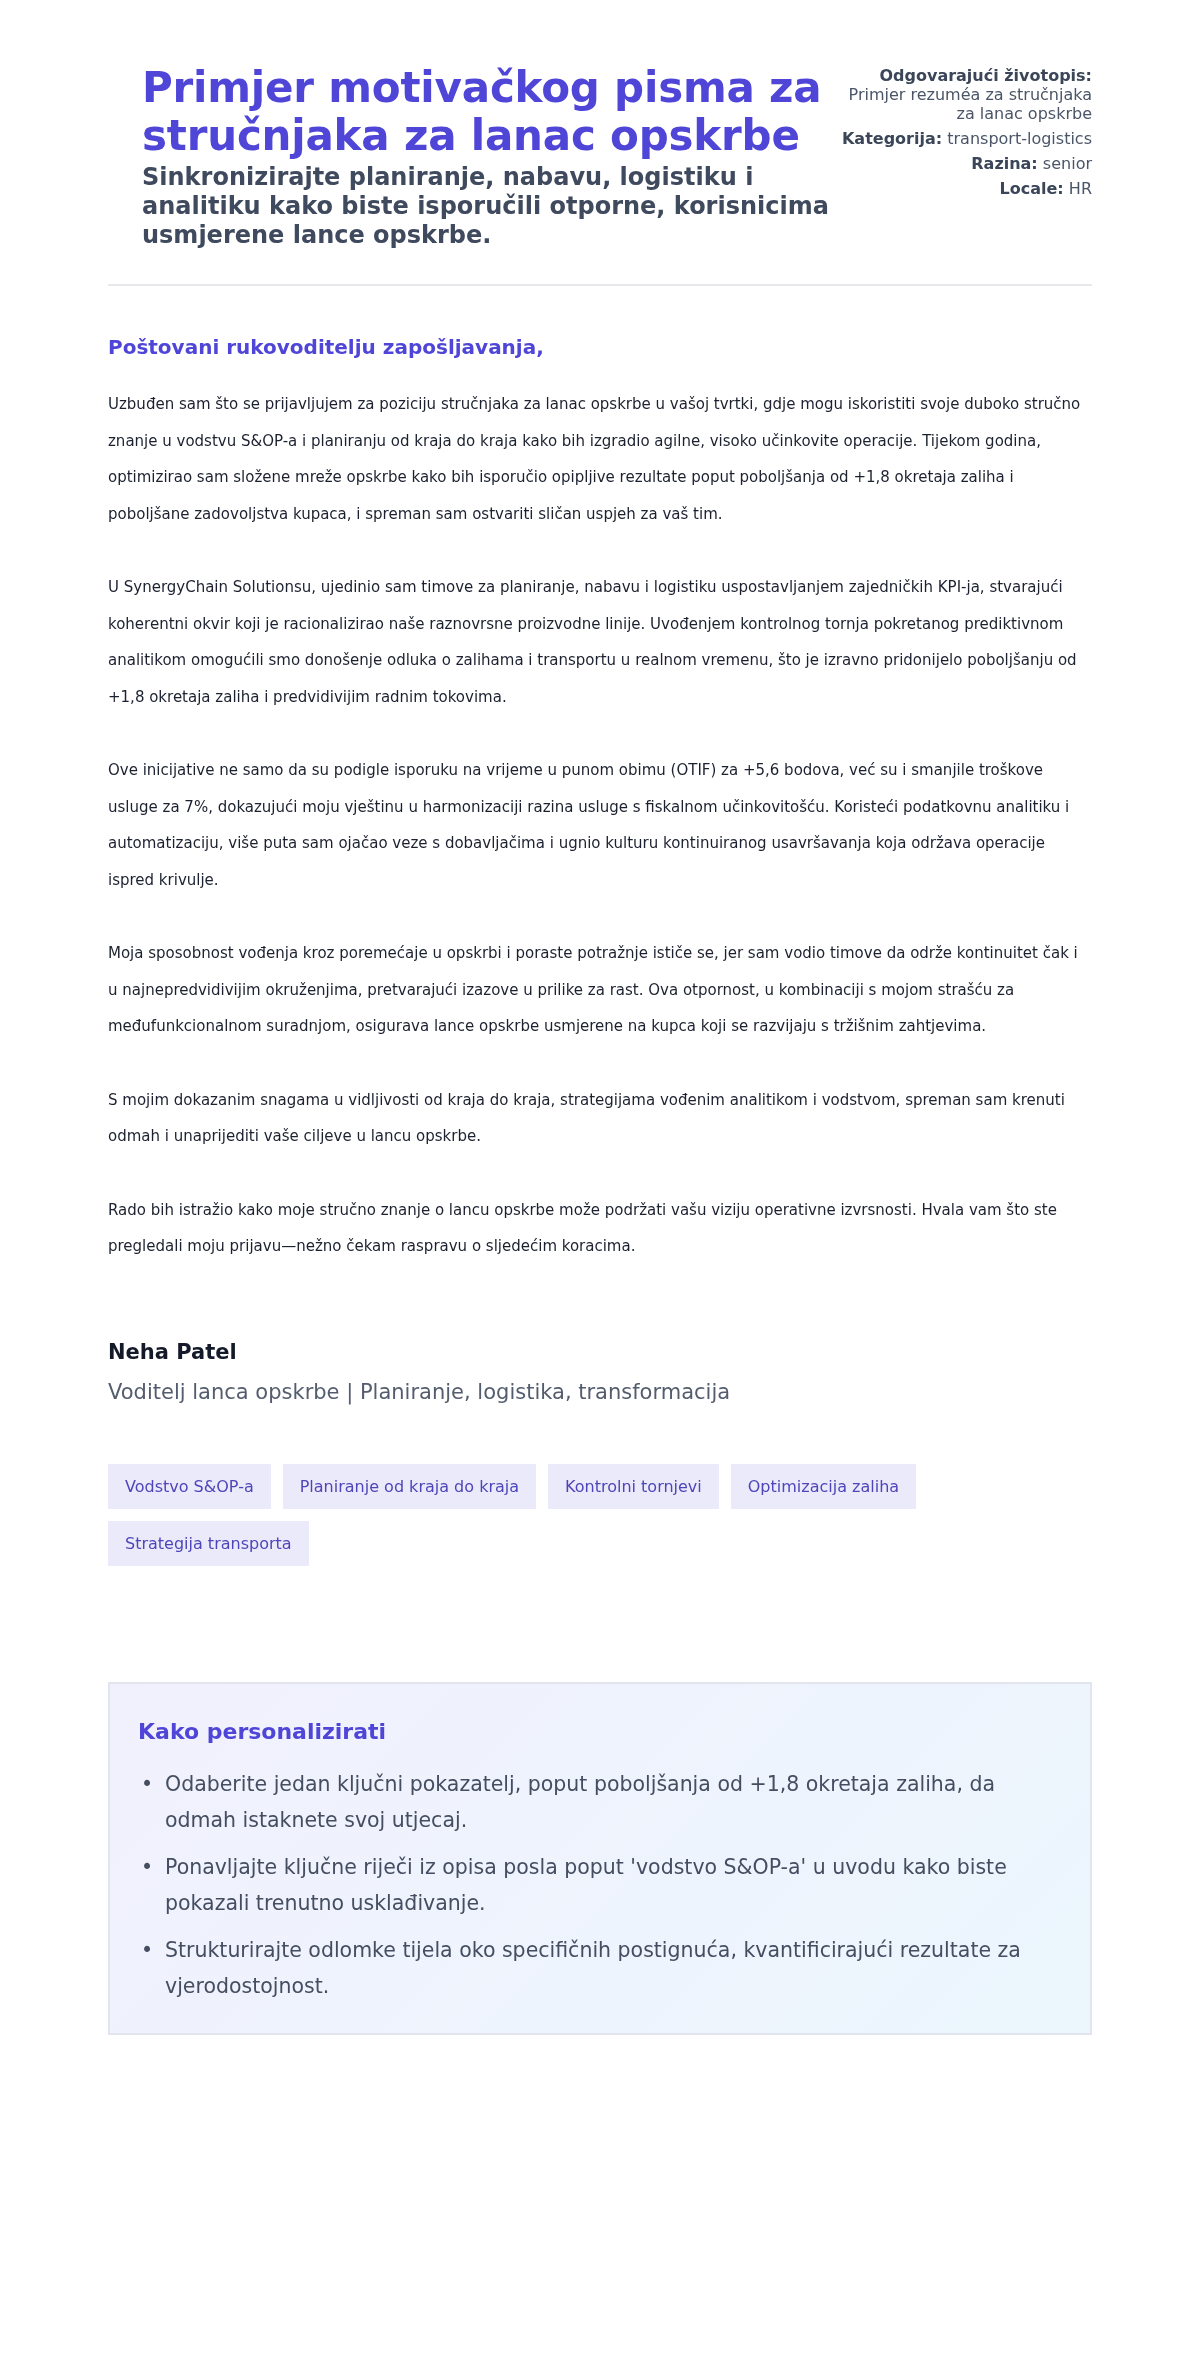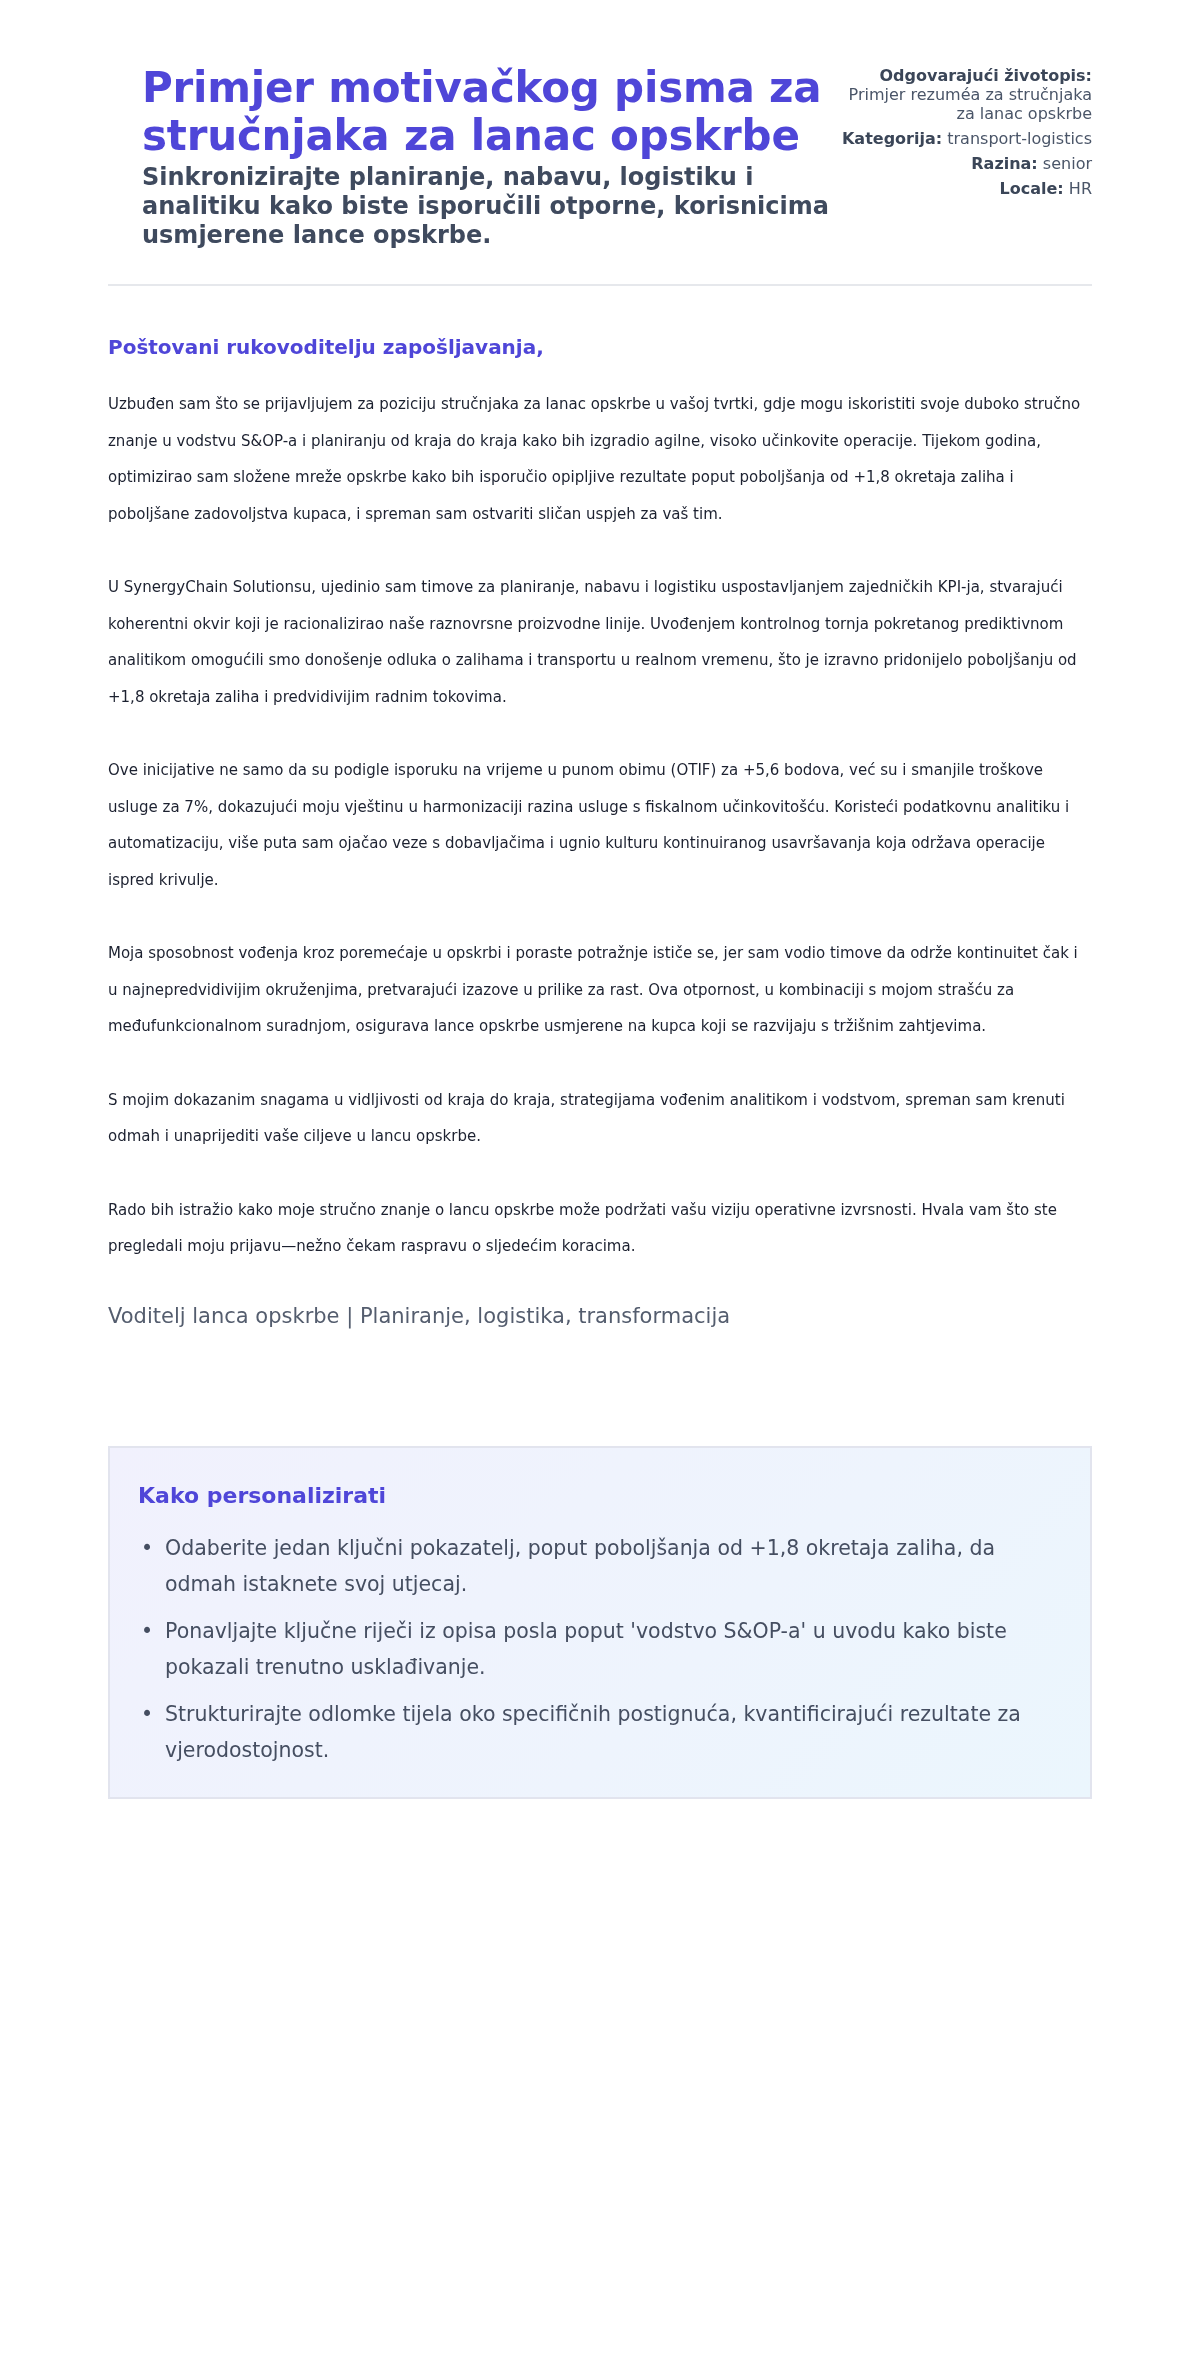--- a/index.html
+++ b/index.html
@@ -151,24 +151,32 @@
     <p class="greeting">Poštovani rukovoditelju zapošljavanja,</p>
     <div class="body-text">
       <p class="para">Uzbuđen sam što se prijavljujem za poziciju stručnjaka za lanac opskrbe u vašoj tvrtki, gdje mogu iskoristiti svoje duboko stručno znanje u vodstvu S&amp;OP-a i planiranju od kraja do kraja kako bih izgradio agilne, visoko učinkovite operacije. Tijekom godina, optimizirao sam složene mreže opskrbe kako bih isporučio opipljive rezultate poput poboljšanja od +1,8 okretaja zaliha i poboljšane zadovoljstva kupaca, i spreman sam ostvariti sličan uspjeh za vaš tim.</p>
       <p class="para">U SynergyChain Solutionsu, ujedinio sam timove za planiranje, nabavu i logistiku uspostavljanjem zajedničkih KPI-ja, stvarajući koherentni okvir koji je racionalizirao naše raznovrsne proizvodne linije. Uvođenjem kontrolnog tornja pokretanog prediktivnom analitikom omogućili smo donošenje odluka o zalihama i transportu u realnom vremenu, što je izravno pridonijelo poboljšanju od +1,8 okretaja zaliha i predvidivijim radnim tokovima.</p>
       <p class="para">Ove inicijative ne samo da su podigle isporuku na vrijeme u punom obimu (OTIF) za +5,6 bodova, već su i smanjile troškove usluge za 7%, dokazujući moju vještinu u harmonizaciji razina usluge s fiskalnom učinkovitošću. Koristeći podatkovnu analitiku i automatizaciju, više puta sam ojačao veze s dobavljačima i ugnio kulturu kontinuiranog usavršavanja koja održava operacije ispred krivulje.</p>
       <p class="para">Moja sposobnost vođenja kroz poremećaje u opskrbi i poraste potražnje ističe se, jer sam vodio timove da održe kontinuitet čak i u najnepredvidivijim okruženjima, pretvarajući izazove u prilike za rast. Ova otpornost, u kombinaciji s mojom strašću za međufunkcionalnom suradnjom, osigurava lance opskrbe usmjerene na kupca koji se razvijaju s tržišnim zahtjevima.</p>
       <p class="para">S mojim dokazanim snagama u vidljivosti od kraja do kraja, strategijama vođenim analitikom i vodstvom, spreman sam krenuti odmah i unaprijediti vaše ciljeve u lancu opskrbe.</p>
       <p class="para">Rado bih istražio kako moje stručno znanje o lancu opskrbe može podržati vašu viziju operativne izvrsnosti. Hvala vam što ste pregledali moju prijavu—nežno čekam raspravu o sljedećim koracima.</p>
     </div>
     <div>
+      <p class="sign-name">Neha Patel</p>
       <p class="sign-role">Voditelj lanca opskrbe | Planiranje, logistika, transformacija</p>
     </div>
   </section>
 
+  <div class="tags">
+    <span class="tag">Vodstvo S&amp;OP-a</span>
+    <span class="tag">Planiranje od kraja do kraja</span>
+    <span class="tag">Kontrolni tornjevi</span>
+    <span class="tag">Optimizacija zaliha</span>
+    <span class="tag">Strategija transporta</span>
+  </div>
 
   <aside class="tips">
     <h3 class="tips-title">Kako personalizirati</h3>
     <ul class="tips-list">
       <li>
         <span class="bullet">•</span>
         <span>Odaberite jedan ključni pokazatelj, poput poboljšanja od +1,8 okretaja zaliha, da odmah istaknete svoj utjecaj.</span>
       </li>
       <li>
         <span class="bullet">•</span>

